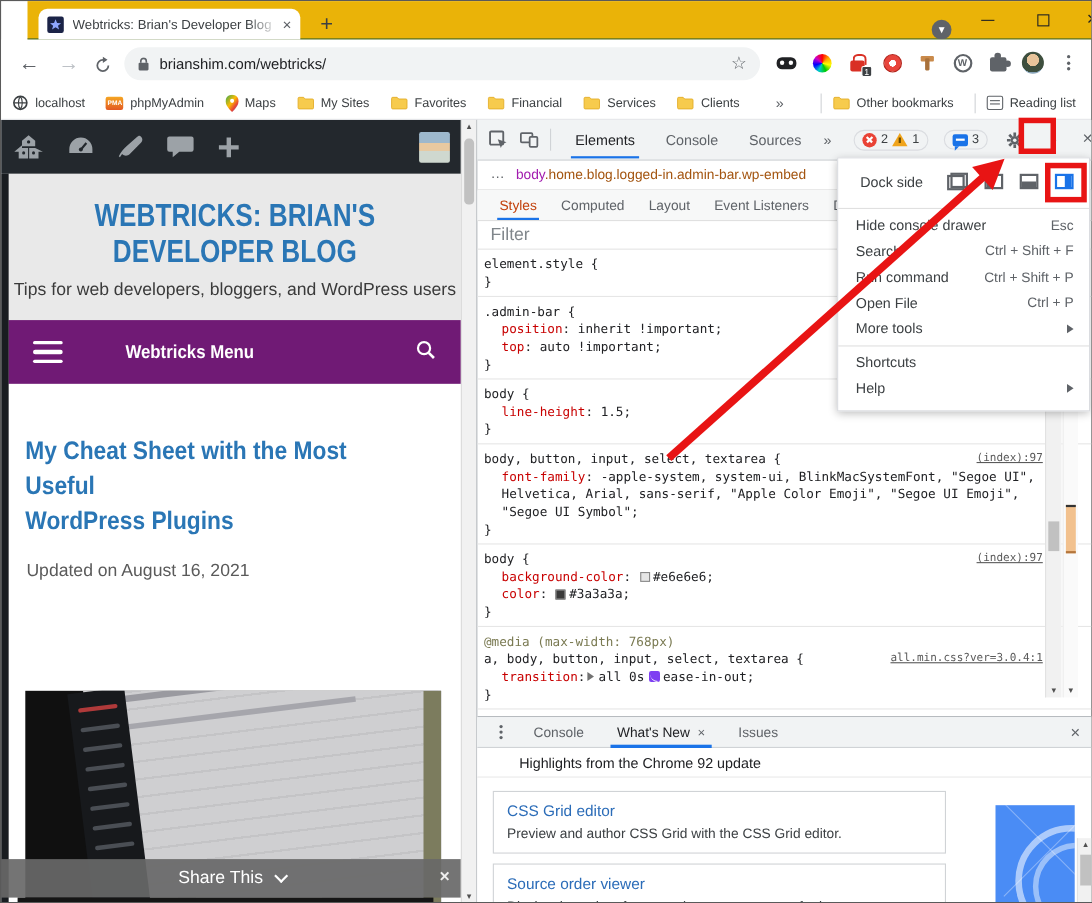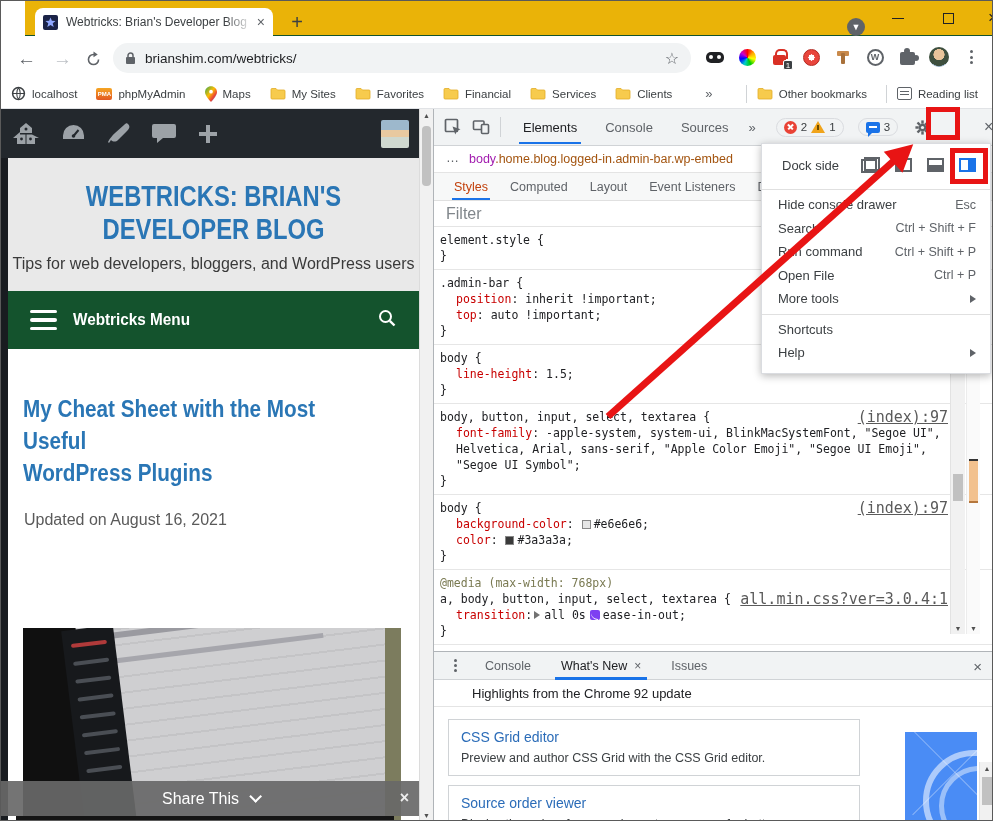--- a/index.html
+++ b/index.html
@@ -72,21 +72,21 @@
   .page { position:absolute; left:0; top:108px; width:418px; height:713px; background:#e6e6e6; overflow:hidden;}
   .page-darkedge{ position:absolute; left:0; top:49px; width:7px; height:664px; background:#191c20;}
   .adminbar { position:absolute; left:0; top:0; width:100%; height:49px; background:#23282d; display:flex; align-items:center; padding:0 10px; gap:19px;}
   .adminbar svg{ display:block;}
   .ab-avatar{ margin-left:auto; width:28px; height:28px; border-radius:2px;
     background:linear-gradient(180deg,#9db8cc 0 35%, #e8c9a0 36% 60%, #cfd8cf 61%);}
   .site-header{ position:absolute; left:7px; top:49px; width:411px; height:133px; background:#e9e9e9; text-align:center;}
   .site-title{ margin-top:22px; font-size:29px; line-height:33px; font-weight:bold; color:#2a76b5;
                transform:scaleX(.82); transform-origin:50% 0; letter-spacing:0; }
   .site-tag{ margin-top:9px; font-size:16px; color:#3a3a3a;}
-  .menubar{ position:absolute; left:7px; top:182px; width:411px; height:58px; background:#14532d; display:flex; align-items:center;}
+  .menubar{ position:absolute; left:7px; top:182px; width:411px; height:58px; background:#701a75; display:flex; align-items:center;gap:41px;}
   .hamburger{ margin-left:22px; display:flex; flex-direction:column; gap:5px;}
   .hamburger i{ width:27px; height:3.5px; background:#fff; border-radius:2px;}
   .menubar-label{ color:#fff; font-weight:bold; font-size:17px; margin-left:16px; transform:scaleX(.9); transform-origin:left;}
   .menubar-search{ margin-left:auto; margin-right:22px;}
   .page-white{ position:absolute; left:7px; top:240px; width:411px; height:473px; background:#fff;}
   .article-title{ margin:44px 0 0 15px; font-size:23px; line-height:32px; font-weight:bold; color:#2a76b5;
                   transform:scaleX(.9); transform-origin:left top; width:400px;}
   .article-date{ margin:22px 0 0 16px; font-size:16px; color:#5a5a5a;}
   .photo{ position:absolute; left:15px; top:279px; width:378px; height:194px; background:#101010; overflow:hidden;}
   .photo .olive{ position:absolute; right:0; top:0; width:16px; height:100%; background:#7c7c5e;}
@@ -144,21 +144,21 @@
   .sub-tab{ font-size:12.5px; color:#5f6368; margin-left:18px; padding:6px 2px 5px; position:relative; white-space:nowrap;}
   .sub-tab.sel{ color:#c2410c;}
   .sub-tab.sel::after{content:""; position:absolute; left:0; right:0; bottom:-1px; height:2.5px; background:#1a73e8;}
 
   .filterbar{ position:absolute; left:0; top:92px; width:100%; height:26px; border-bottom:1px solid #e4e4e4; display:flex; align-items:center;}
   .filter-text{ font-size:16px; color:#80868b; margin-left:12px;}
 
   .styles{ position:absolute; left:0; top:118px; width:100%; height:424px; overflow:hidden;
            font-family:"DejaVu Sans Mono", monospace; font-size:11.5px; line-height:16px; color:#202124;}
   .rule{ padding:5px 46px 5px 6px; border-bottom:1px solid #e6e6e6; position:relative;}
-  .rule .src{ position:absolute; right:46px; top:5px; font-size:15px; color:#5a5a5a; text-decoration:underline; font-family:"DejaVu Sans Mono", monospace;}
+  .rule .src{ position:absolute; right:46px; top:5px; font-size:10px; color:#5a5a5a; text-decoration:underline; font-family:"DejaVu Sans Mono", monospace;}
   .pl{ padding-left:16px; }
   .pname{ color:#c80000;}
   .media{ color:#7a7a52;}
   .sw{ display:inline-block; width:9px; height:9px; border:1px solid #888; vertical-align:-1px; margin:0 3px 0 1px;}
   .sw-light{ background:#e6e6e6;} .sw-dark{ background:#3a3a3a;}
   .tri{ display:inline-block; width:0; height:0; border-left:6px solid #727272; border-top:4px solid transparent; border-bottom:4px solid transparent; margin:0 4px 0 2px;}
   .bez{ display:inline-block; width:10px; height:10px; background:#7e3ff2; border-radius:2px; vertical-align:-1px; margin:0 3px 0 4px; position:relative;}
   .bez::after{content:""; position:absolute; left:1.5px; top:1.5px; width:7px; height:7px; border-bottom:1.6px solid #fff; border-radius:0 0 0 7px;}
 
   

